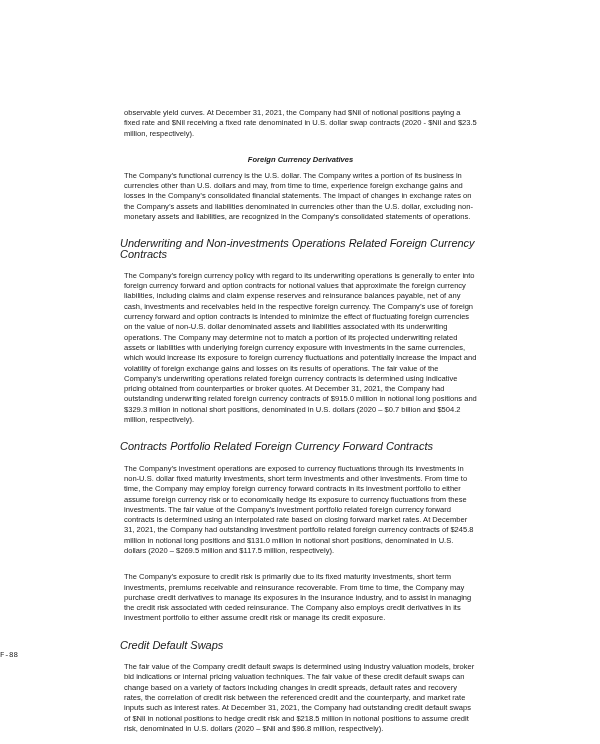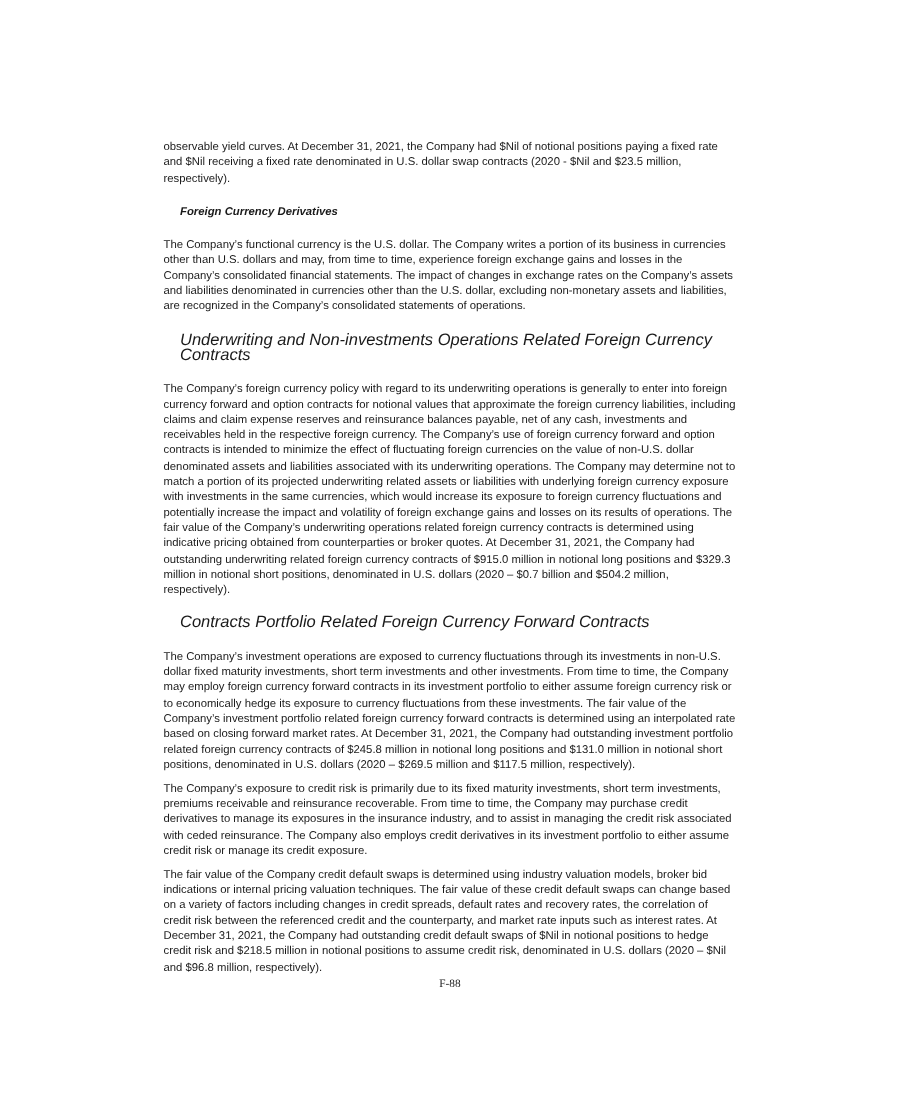--- a/index.html
+++ b/index.html
@@ -2,43 +2,44 @@
 <html><head>
 <meta charset="utf-8">
 <style>
   html, body { margin: 0; padding: 0; background: #ffffff; }
   body { width: 600px; height: 744px; position: relative; overflow: hidden; }
   .page {
     position: absolute; left: 108px; top: 92px; width: 385px;
     font-family: "Liberation Sans", sans-serif;
     font-size: 7.55px; line-height: 10.3px; color: #1a1a1a;
   }
-  p { margin: 1px; text-align: left; }
+  p { margin: 16px; text-align: left; }
   .gap-lg { margin-top: 8.4px; }
   .gap-md { margin-top: 5.6px; }
-  h3.bi { margin: 12px; font-size: 7.55px; line-height: 10.3px; font-weight: bold; font-style: italic; }
+  h3.bi { margin: 0; font-size: 7.55px; line-height: 10.3px; font-weight: bold; font-style: italic; text-align: center; }
   h4.it { margin: 12px; font-size: 11px; line-height: 10.3px; font-weight: normal; font-style: italic; }
   .footer {
-    position: absolute; left: 0; width: 600px; top: 651px; text-align: center;
-    font-family: Liberation Serif, serif; font-size: 7.55px; color: #1a1a1a;
+    position: absolute; left: 0; width: 600px; top: 651px; 
+    font-family: Liberation Mono, monospace; font-size: 7.55px; color: #1a1a1a;
   }
 </style>
 </head>
 <body>
 
 <div class="page">
   <p>observable yield curves. At December 31, 2021, the Company had $Nil of notional positions paying a fixed rate and $Nil receiving a fixed rate denominated in U.S. dollar swap contracts (2020 - $Nil and $23.5 million, respectively).</p>
 
   <h3 class="bi gap-lg">Foreign Currency Derivatives</h3>
   <p class="gap-md">The Company’s functional currency is the U.S. dollar. The Company writes a portion of its business in currencies other than U.S. dollars and may, from time to time, experience foreign exchange gains and losses in the Company’s consolidated financial statements. The impact of changes in exchange rates on the Company’s assets and liabilities denominated in currencies other than the U.S. dollar, excluding non-monetary assets and liabilities, are recognized in the Company’s consolidated statements of operations.</p>
 
   <h4 class="it gap-lg">Underwriting and Non-investments Operations Related Foreign Currency Contracts</h4>
   <p class="gap-md">The Company’s foreign currency policy with regard to its underwriting operations is generally to enter into foreign currency forward and option contracts for notional values that approximate the foreign currency liabilities, including claims and claim expense reserves and reinsurance balances payable, net of any cash, investments and receivables held in the respective foreign currency. The Company’s use of foreign currency forward and option contracts is intended to minimize the effect of fluctuating foreign currencies on the value of non-U.S. dollar denominated assets and liabilities associated with its underwriting operations. The Company may determine not to match a portion of its projected underwriting related assets or liabilities with underlying foreign currency exposure with investments in the same currencies, which would increase its exposure to foreign currency fluctuations and potentially increase the impact and volatility of foreign exchange gains and losses on its results of operations. The fair value of the Company’s underwriting operations related foreign currency contracts is determined using indicative pricing obtained from counterparties or broker quotes. At December 31, 2021, the Company had outstanding underwriting related foreign currency contracts of $915.0 million in notional long positions and $329.3 million in notional short positions, denominated in U.S. dollars (2020 – $0.7 billion and $504.2 million, respectively).</p>
 
   <h4 class="it gap-lg">Contracts Portfolio Related Foreign Currency Forward Contracts</h4>
   <p class="gap-md">The Company’s investment operations are exposed to currency fluctuations through its investments in non-U.S. dollar fixed maturity investments, short term investments and other investments. From time to time, the Company may employ foreign currency forward contracts in its investment portfolio to either assume foreign currency risk or to economically hedge its exposure to currency fluctuations from these investments. The fair value of the Company’s investment portfolio related foreign currency forward contracts is determined using an interpolated rate based on closing forward market rates. At December 31, 2021, the Company had outstanding investment portfolio related foreign currency contracts of $245.8 million in notional long positions and $131.0 million in notional short positions, denominated in U.S. dollars (2020 – $269.5 million and $117.5 million, respectively).</p>
 
   <p class="gap-md">The Company’s exposure to credit risk is primarily due to its fixed maturity investments, short term investments, premiums receivable and reinsurance recoverable. From time to time, the Company may purchase credit derivatives to manage its exposures in the insurance industry, and to assist in managing the credit risk associated with ceded reinsurance. The Company also employs credit derivatives in its investment portfolio to either assume credit risk or manage its credit exposure.</p>
 
+  <h4 class="it gap-lg">Credit Default Swaps</h4>
   <p class="gap-md">The fair value of the Company credit default swaps is determined using industry valuation models, broker bid indications or internal pricing valuation techniques. The fair value of these credit default swaps can change based on a variety of factors including changes in credit spreads, default rates and recovery rates, the correlation of credit risk between the referenced credit and the counterparty, and market rate inputs such as interest rates. At December 31, 2021, the Company had outstanding credit default swaps of $Nil in notional positions to hedge credit risk and $218.5 million in notional positions to assume credit risk, denominated in U.S. dollars (2020 – $Nil and $96.8 million, respectively).</p>
 </div>
 
 <div class="footer">F-88</div>
 
 </body></html>

